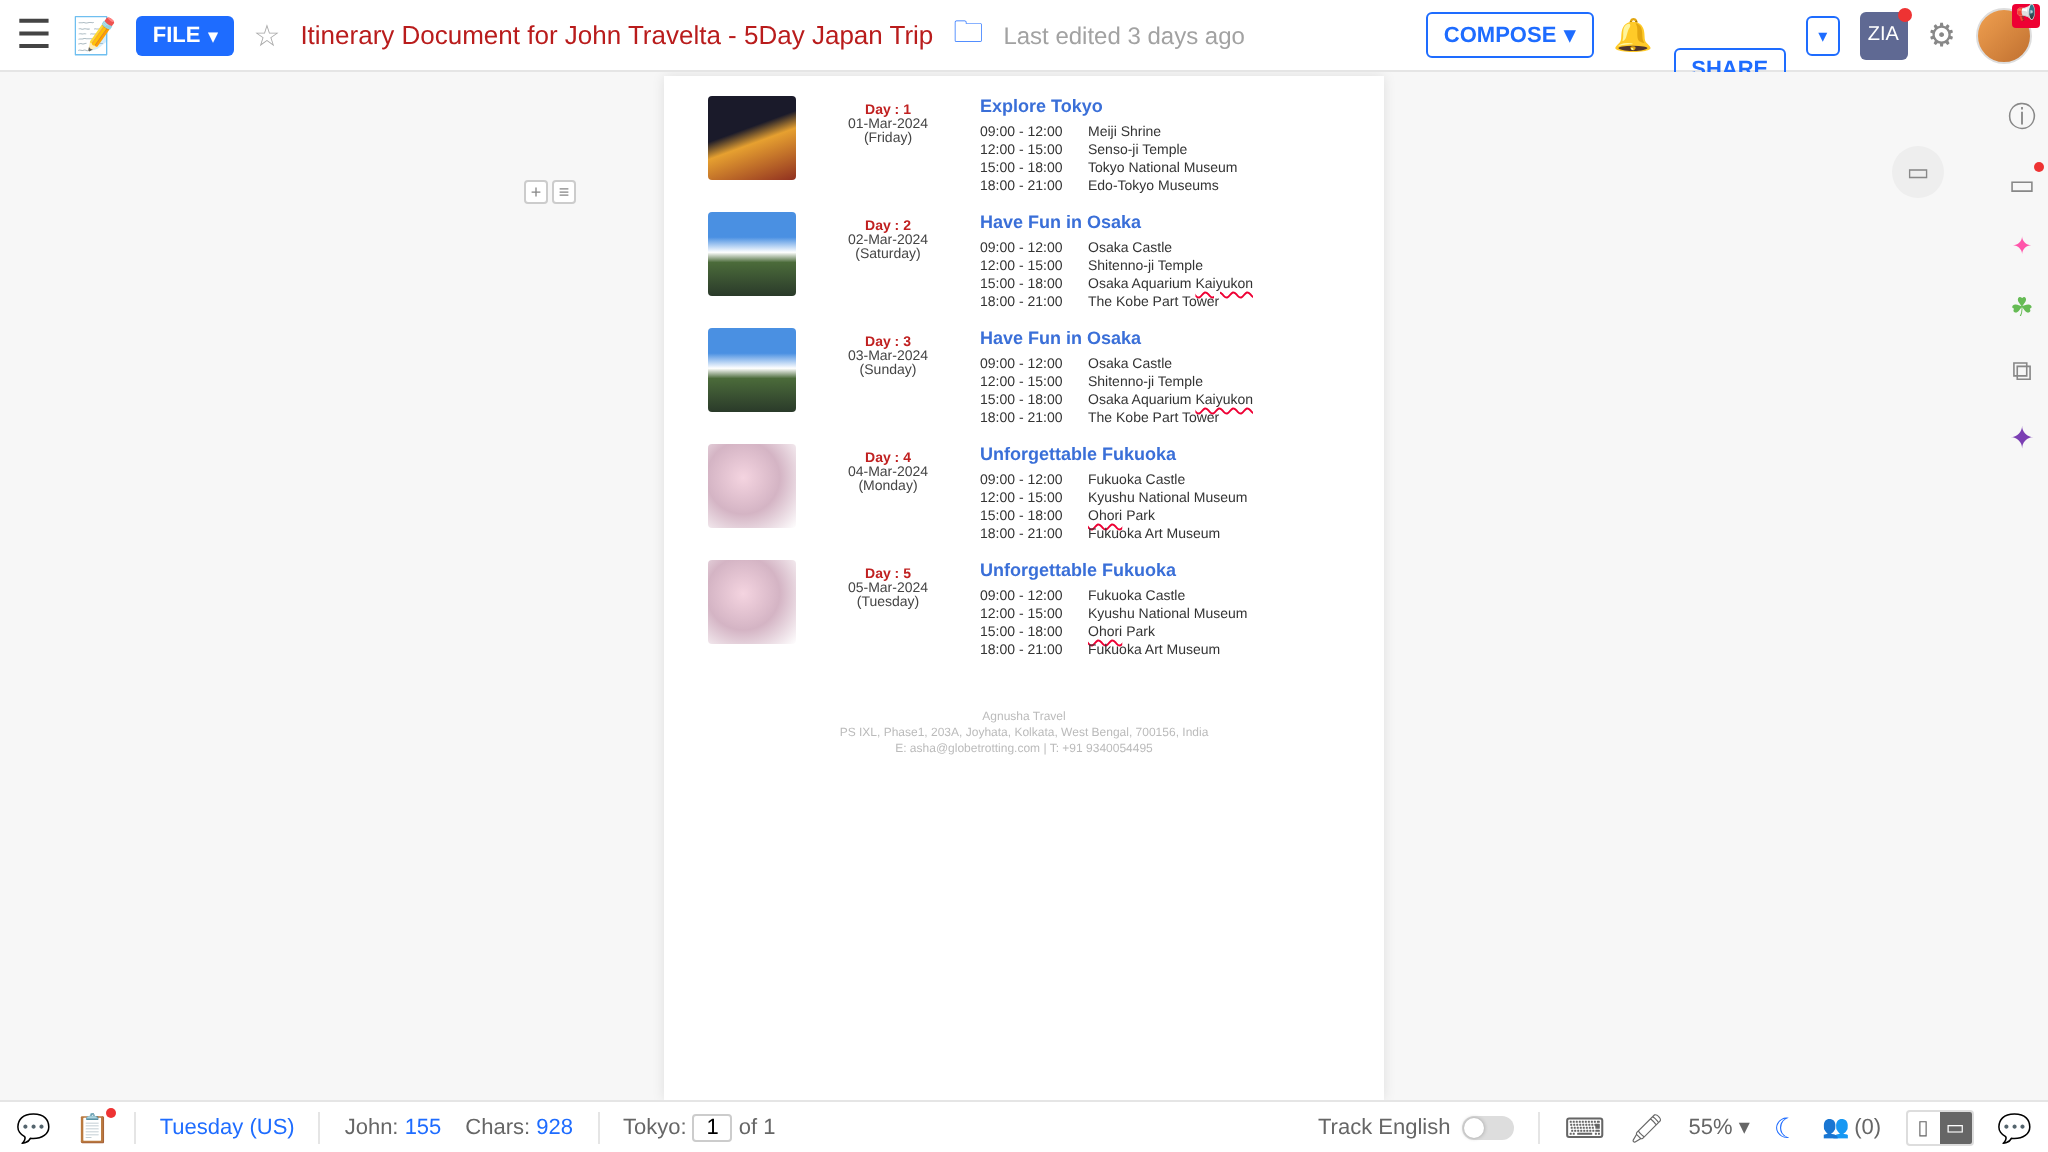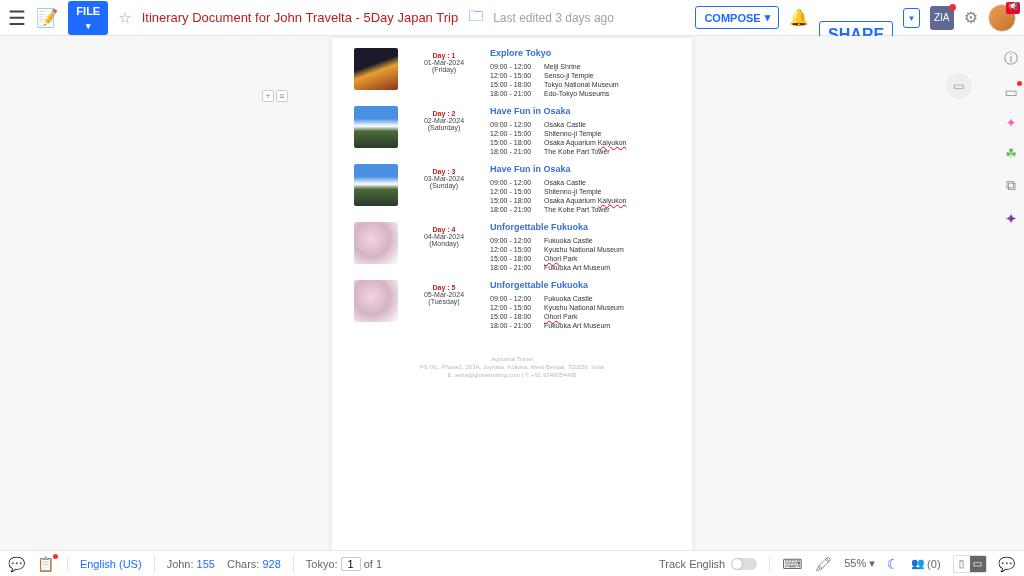--- a/index.html
+++ b/index.html
@@ -14,36 +14,35 @@
     height: 36px; display:flex; align-items:center;
     padding: 0 8px; gap:10px; border-bottom:1px solid #e5e5e5;
     font-size:13px; color:#555; position:relative;
   }
   .hamburger { font-size:20px; color:#444; cursor:pointer; }
   .doc-icon { color:#1e6cff; font-size:18px;}
   .file-btn {
     background:#1e6cff; color:#fff; font-weight:600; font-size:11px;
     padding:4px 8px; border-radius:3px; display:flex; gap:4px; align-items:center;
     cursor:pointer;
-    flex-direction:column;
   }
   .file-btn .caret {font-size:9px;}
   .star-icon { color:#aaa; font-size:15px;}
   .doc-title { color:#b91c1c; font-size:13px; }
   .folder-icon { color:#1e6cff; font-size:15px;}
   .last-edited { color:#a2a2a2; font-size:12px;}
   .topbar-spacer { flex:1; }
   .compose-btn {
     border:1px solid #1e6cff; color:#1e6cff; font-size:11px; font-weight:600;
     padding:4px 8px; border-radius:3px; display:flex; gap:4px; align-items:center;
     cursor:pointer;
   }
   .bell-icon { color:#888; font-size:16px;}
   .share-btn {
-    border:1px solid #1e6cff; color:#1e6cff; font-size:16px; font-weight:600;
+    border:1px solid #1e6cff; color:#1e6cff; font-size:11px; font-weight:600;
     padding:4px 8px; border-radius:3px; cursor:pointer;margin-top:34px;
   }
   .share-caret {
     border:1px solid #1e6cff; color:#1e6cff; font-size:9px;
     padding:4px 5px; border-radius:3px; cursor:pointer;
   }
   .zia-badge {
     width:24px; height:24px; background:#5f6993; color:#fff; font-size:10px;
     display:flex; align-items:center; justify-content:center; border-radius:3px; position:relative;
   }
@@ -322,21 +321,21 @@
     <span class="leaf">☘</span>
     <span>⧉</span>
     <span class="puzzle">✦</span>
   </div>
 </div>
 
 <div class="statusbar">
   <span class="icon">💬</span>
   <span class="icon clipdot">📋</span>
   <span class="sep"></span>
-  <span class="blue">English (US)</span>
+  <span class="blue">Tuesday (US)</span>
   <span class="sep"></span>
   <span>
     <span>John:</span>
     <span class="blue">155</span>
   </span>
   <span>
     <span>Chars:</span>
     <span class="blue">928</span>
   </span>
   <span class="sep"></span>

